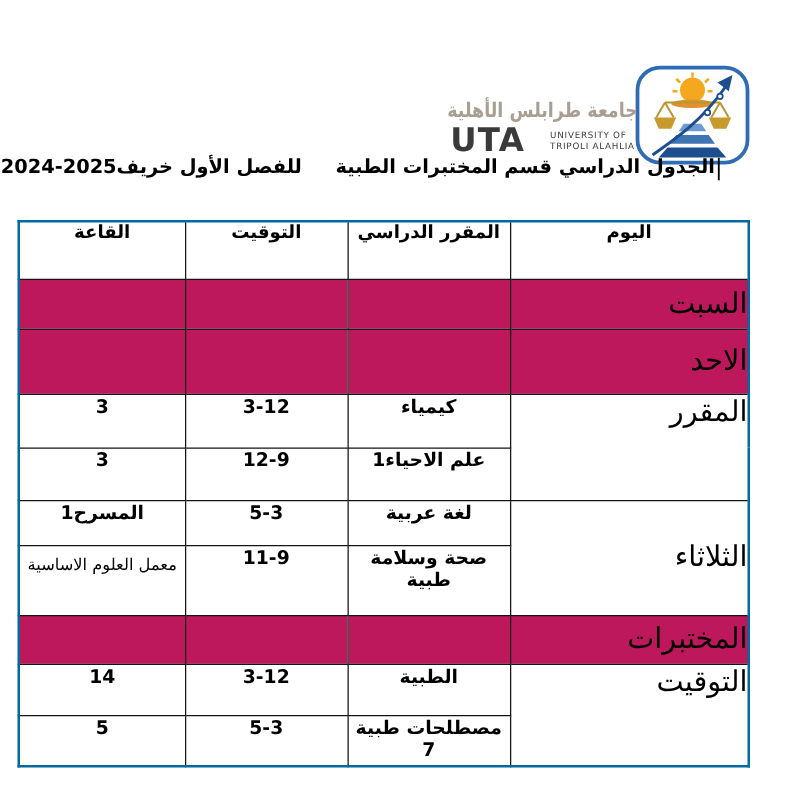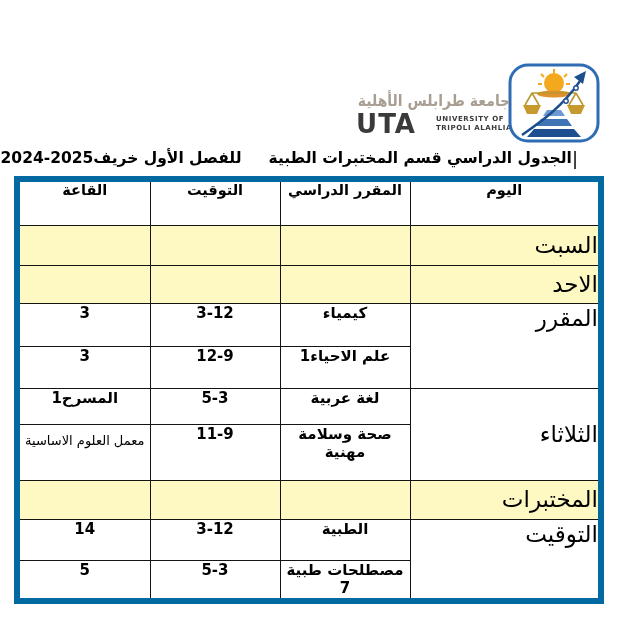--- a/index.html
+++ b/index.html
@@ -2,53 +2,53 @@
 <html lang="ar"><head>
 <meta charset="utf-8">
 <style>
   html,body{margin:0;padding:0;}
   body{
     width:638px;height:641px;position:relative;background:#ffffff;
     font-family:"DejaVu Sans","Liberation Sans",sans-serif;color:#000;
     overflow:hidden;
   }
   
-  .logo{position:absolute;top:63px;left:370px;display:flex;align-items:flex-end;gap:10px;}
+  .logo{position:absolute;top:52px;left:370px;display:flex;align-items:flex-end;gap:10px;}
   .logo-textblock{width:128px;display:flex;flex-direction:column;align-items:center;margin-bottom:6px;}
   .logo-arabic{
     font-size:14px;font-weight:bold;color:#a89f92;letter-spacing:1px;
     white-space:nowrap;transform:scaleY(1.15);
   }
   .uta-row{display:flex;align-items:center;gap:20px;margin-top:3px;}
   .uta-acronym{font-size:26px;font-weight:bold;color:#3a3a3a;letter-spacing:1px;line-height:1;}
   .uta-lines{display:flex;flex-direction:column;}
-  .uta-line{font-size:7px;font-weight:bold;color:#3a3a3a;letter-spacing:.6px;line-height:1.3;white-space:nowrap;}
+  .uta-line{font-size:7px;font-weight:normal;color:#3a3a3a;letter-spacing:.6px;line-height:1.3;white-space:nowrap;}
   .emblem{width:92px;height:80px;}
   
   .title-row{
-    position:absolute;top:148px;right:60px;left:70px;
+    position:absolute;top:124px;right:60px;left:70px;
     direction:rtl;text-align:right;
     font-size:15.5px;font-weight:bold;white-space:nowrap;
   }
   .cursor{font-weight:400;font-size:18px;vertical-align:-2px;}
   
   .table-wrap{position:absolute;top:176px;left:14px;}
   table.sched{
     border-collapse:collapse;table-layout:fixed;width:584px;
-    border:6px solid #0369a1;
+    border:2px solid #0369a1;
   }
   table.sched td,table.sched th{
     border:1.6px solid #141414;
     padding:0;vertical-align:top;overflow:hidden;
   }
   th.colhead{
     font-size:14.5px;font-weight:bold;text-align:center;
     padding-top:3px;direction:rtl;
   }
-  tr.shade td{background:#fef9c3;}
+  tr.shade td{background:#be185d;}
   td.day{
     direction:rtl;text-align:right;padding-right:26px;
     font-size:23px;font-weight:400;line-height:1.25;padding-top:5px;
   }
   td.day.mid{vertical-align:middle;padding-top:0;}
   td.cell{
     direction:rtl;text-align:center;
     font-size:15px;font-weight:bold;padding-top:6px;
   }
   td.cell .ltr{direction:ltr;unicode-bidi:isolate;}
@@ -123,21 +123,21 @@
       <th class="colhead">اليوم</th>
     </tr>
 
     <tr class="shade" style="height:40px">
       <td class="cell"></td>
       <td class="cell"></td>
       <td class="cell"></td>
       <td class="day mid">السبت</td>
     </tr>
 
-    <tr class="shade" style="height:38px">
+    <tr class="shade" style="height:52px">
       <td class="cell"></td>
       <td class="cell"></td>
       <td class="cell"></td>
       <td class="day mid">الاحد</td>
     </tr>
 
     <tr style="height:43px">
       <td class="cell">3</td>
       <td class="cell"><span class="ltr">3-12</span></td>
       <td class="cell">كيمياء</td>
@@ -153,21 +153,21 @@
     <tr style="height:36px">
       <td class="cell">المسرح1</td>
       <td class="cell"><span class="ltr">5-3</span></td>
       <td class="cell">لغة عربية</td>
       <td class="day mid" rowspan="2">الثلاثاء</td>
     </tr>
 
     <tr style="height:56px">
       <td class="cell small">معمل العلوم الاساسية</td>
       <td class="cell"><span class="ltr">11-9</span></td>
-      <td class="cell">صحة وسلامة مهنية</td>
+      <td class="cell">صحة وسلامة طبية</td>
     </tr>
 
     <tr class="shade" style="height:39px">
       <td class="cell"></td>
       <td class="cell"></td>
       <td class="cell"></td>
       <td class="day mid">المختبرات</td>
     </tr>
 
     <tr style="height:41px">

